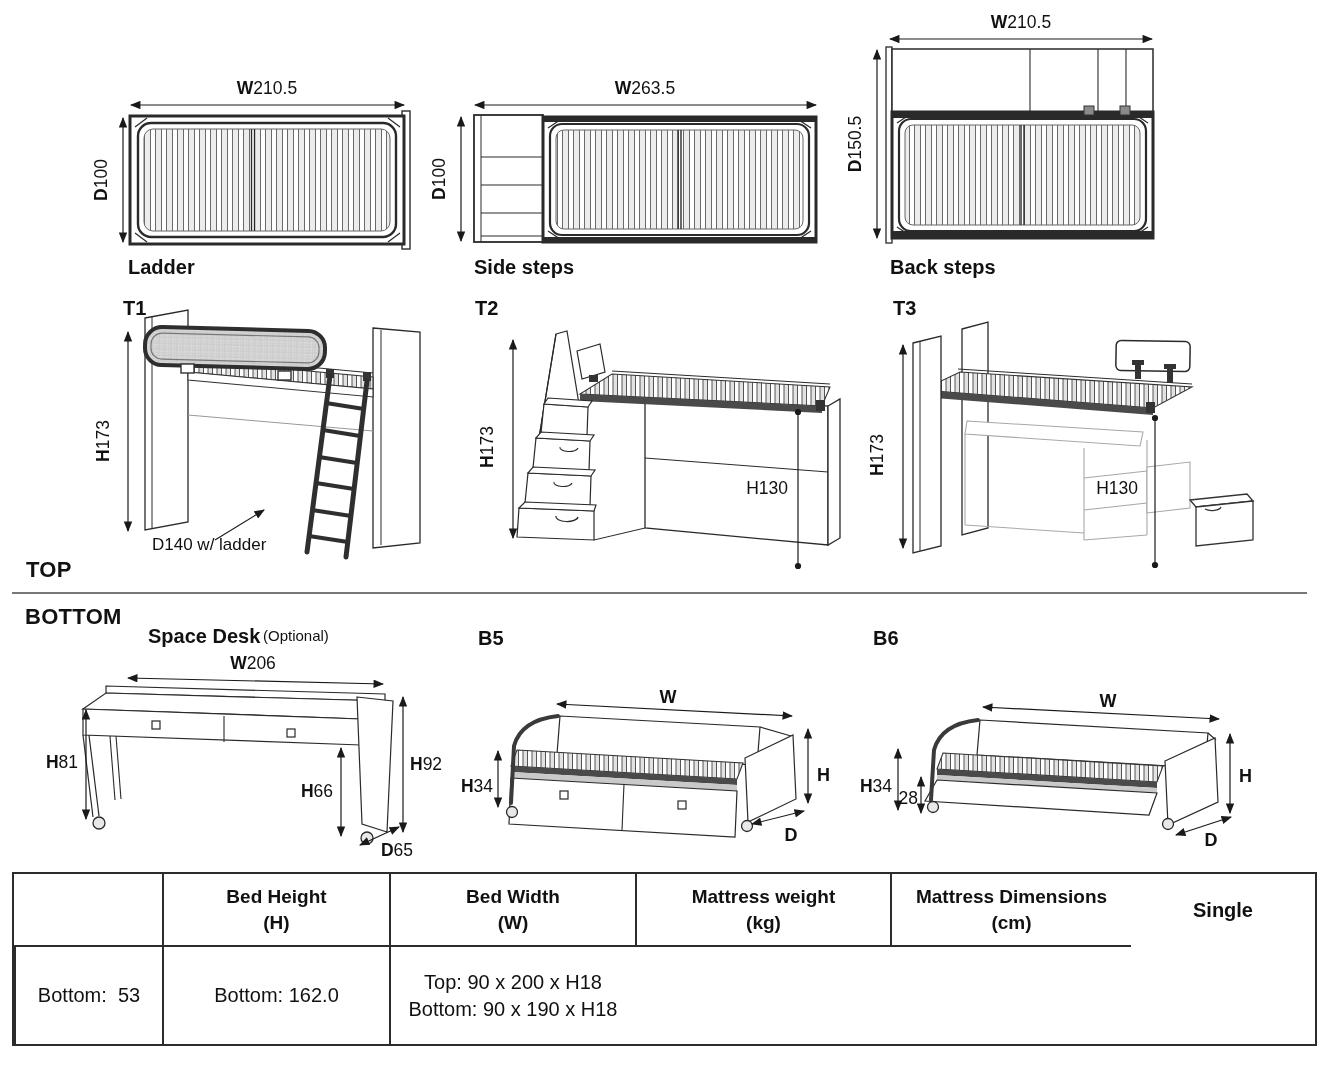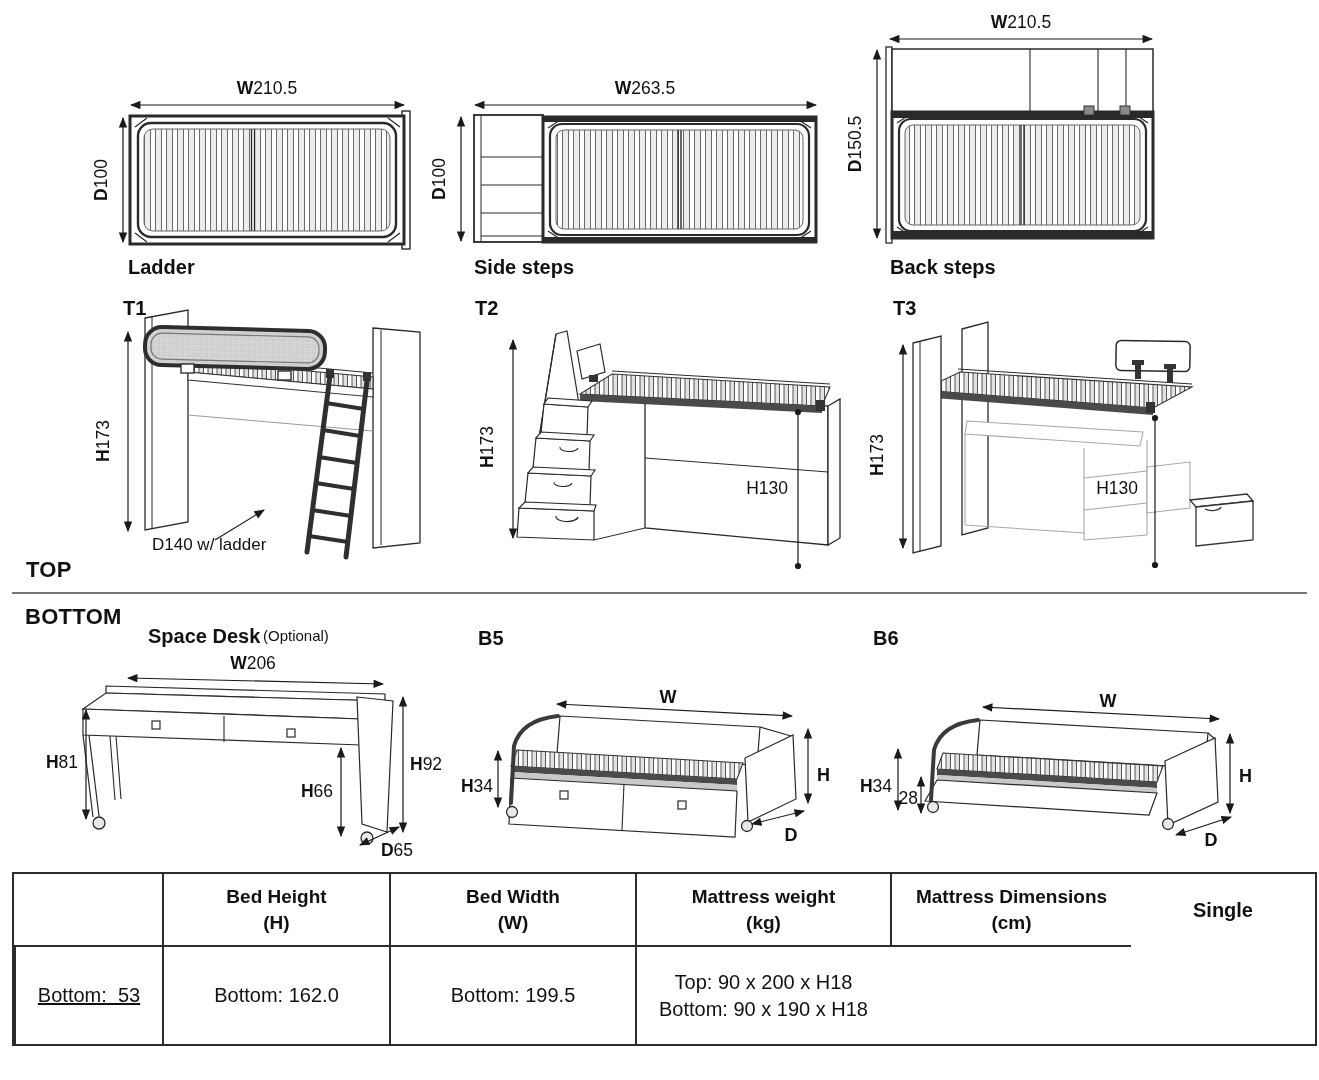--- a/index.html
+++ b/index.html
@@ -15,21 +15,21 @@
   
   .spec-table{position:absolute;left:12px;top:872px;display:grid;
     grid-template-columns:148px 227px 246px 255px 241px 184px;
     grid-template-rows:73px 97px;border:2px solid #2c2c2c;background:#fff;}
   .cell{display:flex;flex-direction:column;align-items:center;justify-content:center;
     box-sizing:border-box;font-size:20px;color:#111;text-align:center;line-height:1.35;}
   .cell.bl{border-left:2px solid #2c2c2c;}
   .cell.bb{border-bottom:2px solid #2c2c2c;}
   .cell .hline{font-size:19px;font-weight:bold;}
   .cell.rowlabel{font-weight:bold;border-radius:30px;}
-  .pre{white-space:pre;text-decoration:underline;}
+  .pre{white-space:pre;}
 </style>
 </head>
 <body>
 
 <div class="stage">
 <svg width="1319" height="872" viewBox="0 0 1319 872">
   <defs>
     <marker id="arr" viewBox="0 0 10 8" refX="9" refY="4" markerWidth="9" markerHeight="7" orient="auto-start-reverse">
       <path d="M0,0 L10,4 L0,8 z" fill="#1a1a1a"></path>
     </marker>
@@ -332,19 +332,18 @@
     <div class="hline">(kg)</div>
   </div>
   <div class="cell bl bb">
     <div class="hline">Mattress Dimensions</div>
     <div class="hline">(cm)</div>
   </div>
 
   <div class="cell rowlabel">Single</div>
   <div class="cell bl pre">Bottom:  53</div>
   <div class="cell bl">Bottom: 162.0</div>
-  <div class="cell bl">Bottom: 199.5</div>
   <div class="cell bl">
     <div>Top: 90 x 200 x H18</div>
     <div>Bottom: 90 x 190 x H18</div>
   </div>
 </div>
 </div>
 
 </body></html>

